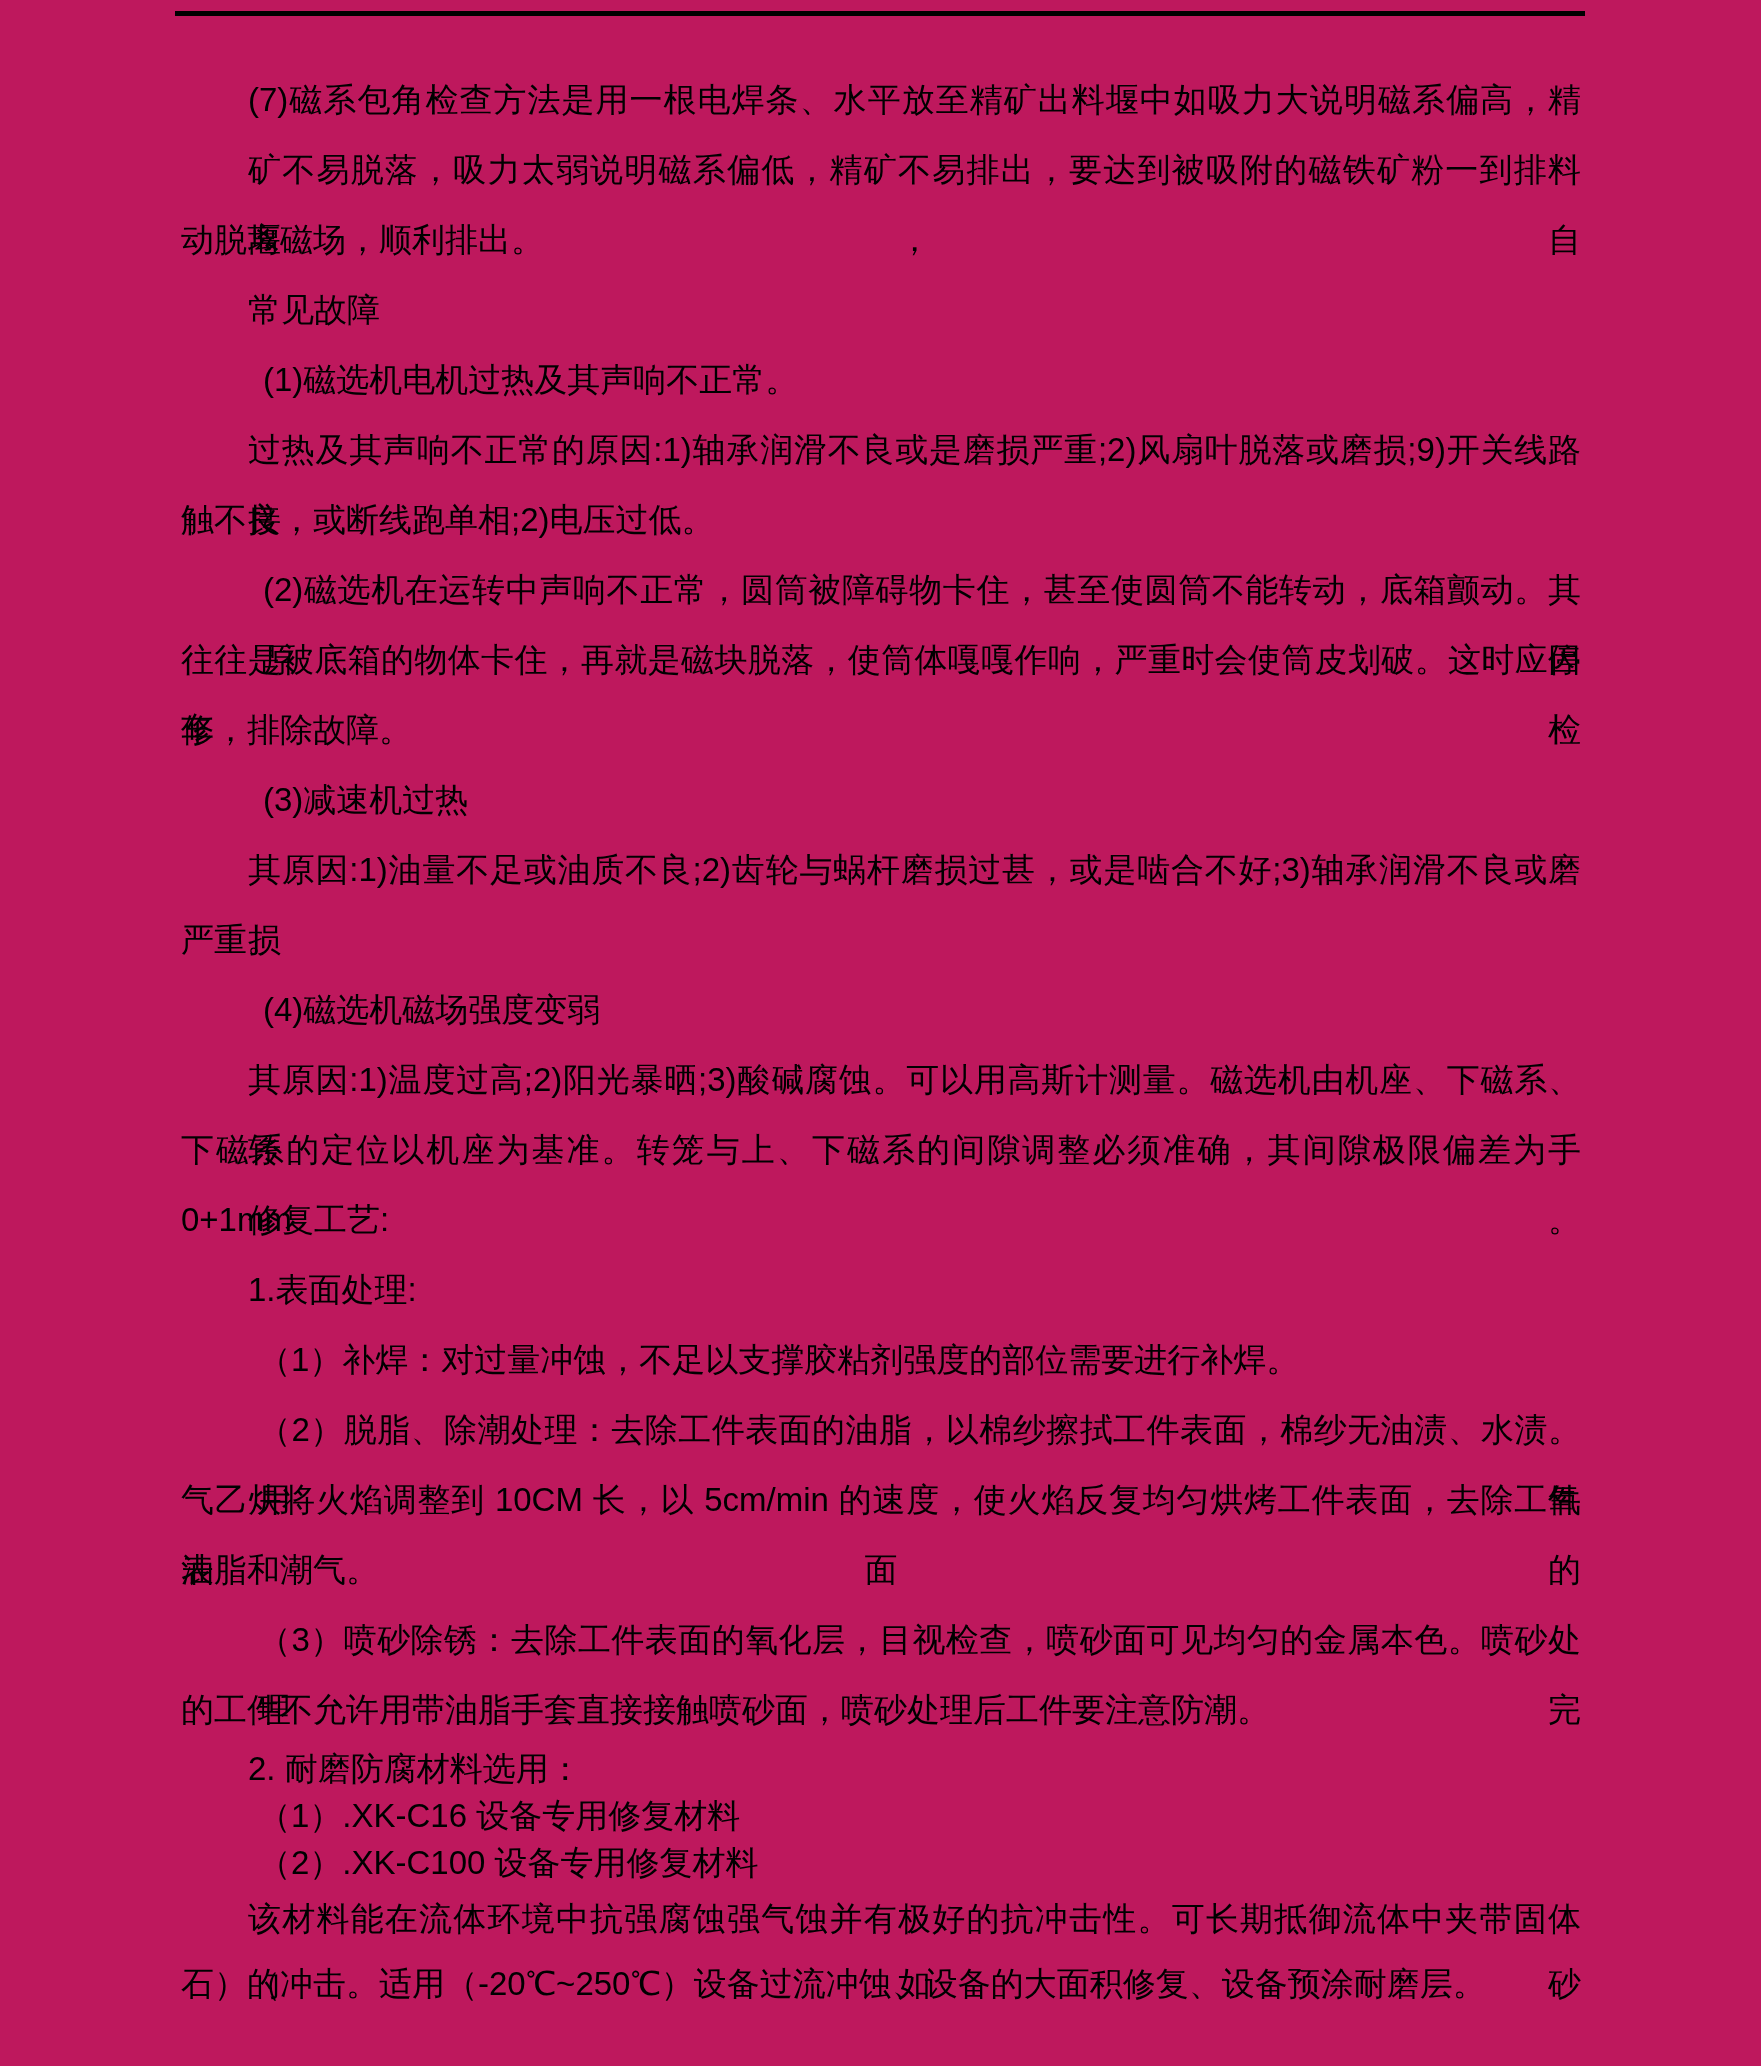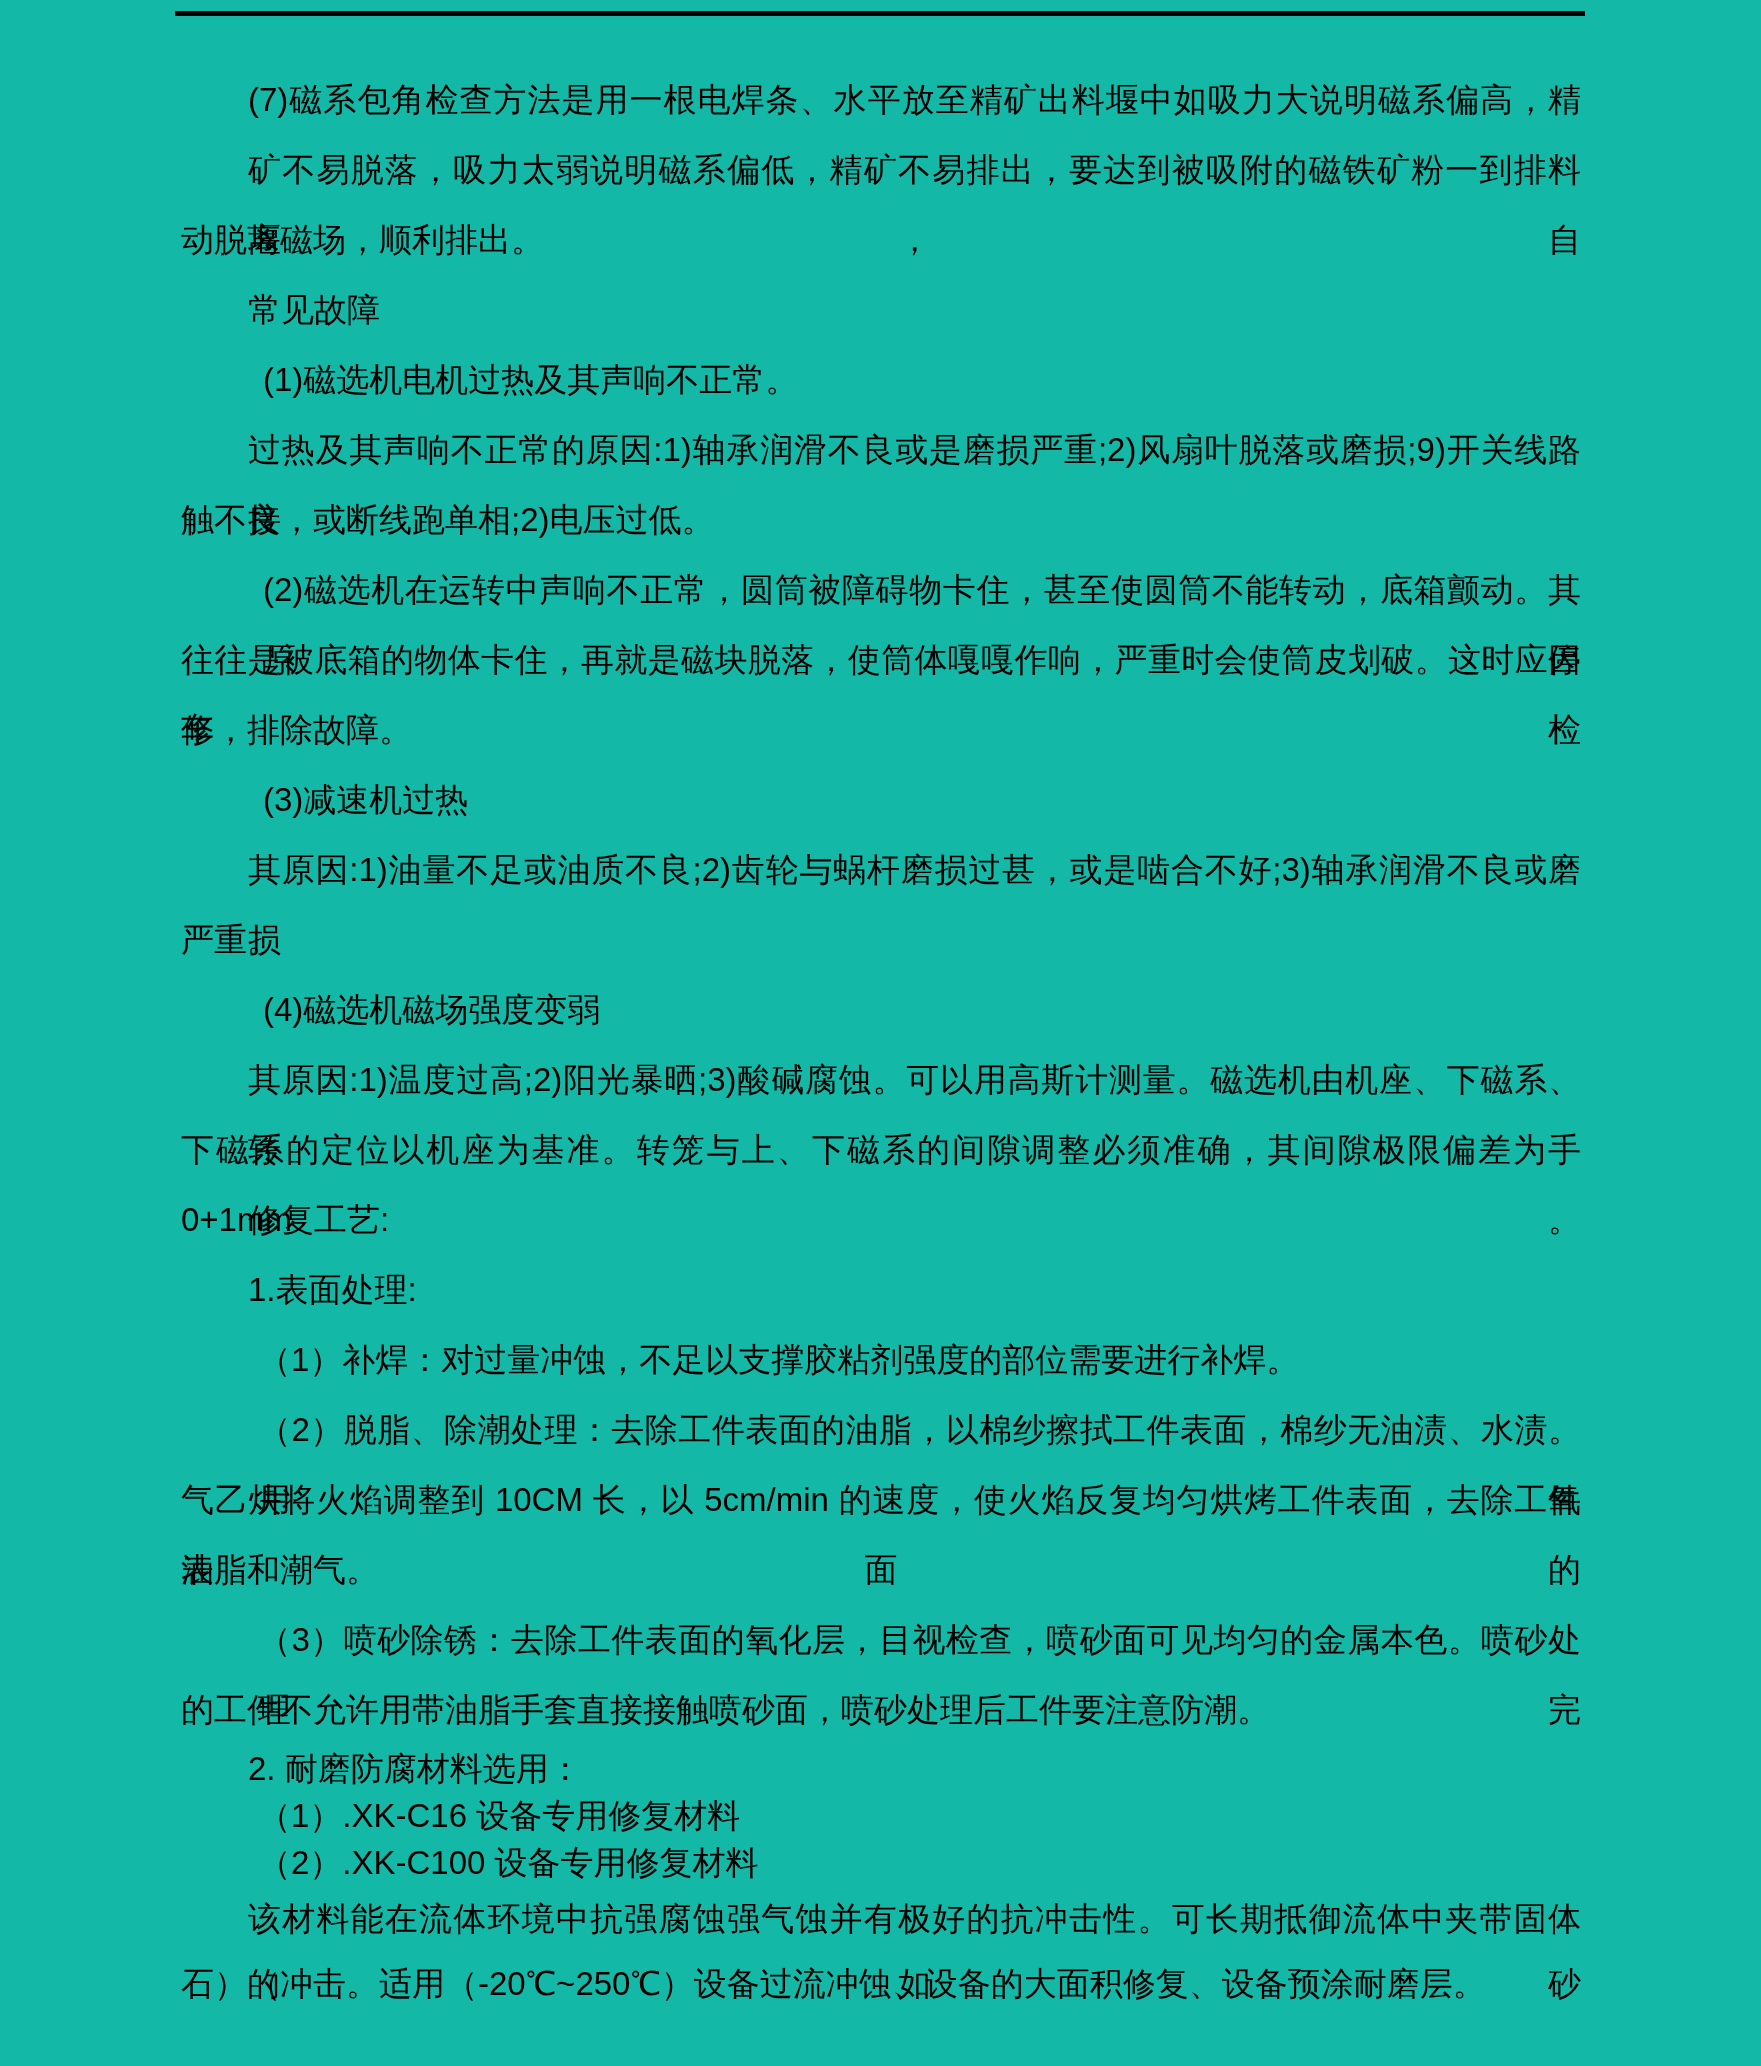--- a/index.html
+++ b/index.html
@@ -43,21 +43,21 @@
   .ind-3 { padding-left: 77px; }
   .full {
     text-align: justify;
     text-align-last: justify;
     text-justify: inter-ideograph;
   }
 </style>
 </head>
 <body>
 
-<div class="page" style="background: #14b8a6; color: rgb(0, 0, 0);">
+<div class="page" style="background: #be185d; color: rgb(0, 0, 0);">
   <div class="header-rule" style="background: rgb(0, 0, 0);"></div>
   <div class="doc-body" id="doc-body">
       <div class="sec-body">
         <div class="line ind-1 full">(7)磁系包角检查方法是用一根电焊条、水平放至精矿出料堰中如吸力大说明磁系偏高，精</div>
         <div class="line ind-1 full">矿不易脱落，吸力太弱说明磁系偏低，精矿不易排出，要达到被吸附的磁铁矿粉一到排料堰，自</div>
         <div class="line ind-0">动脱离磁场，顺利排出。</div>
         <div class="line ind-1">常见故障</div>
         <div class="line ind-2">(1)磁选机电机过热及其声响不正常。</div>
         <div class="line ind-1 full">过热及其声响不正常的原因:1)轴承润滑不良或是磨损严重;2)风扇叶脱落或磨损;9)开关线路接</div>
         <div class="line ind-0">触不良，或断线跑单相;2)电压过低。</div>

